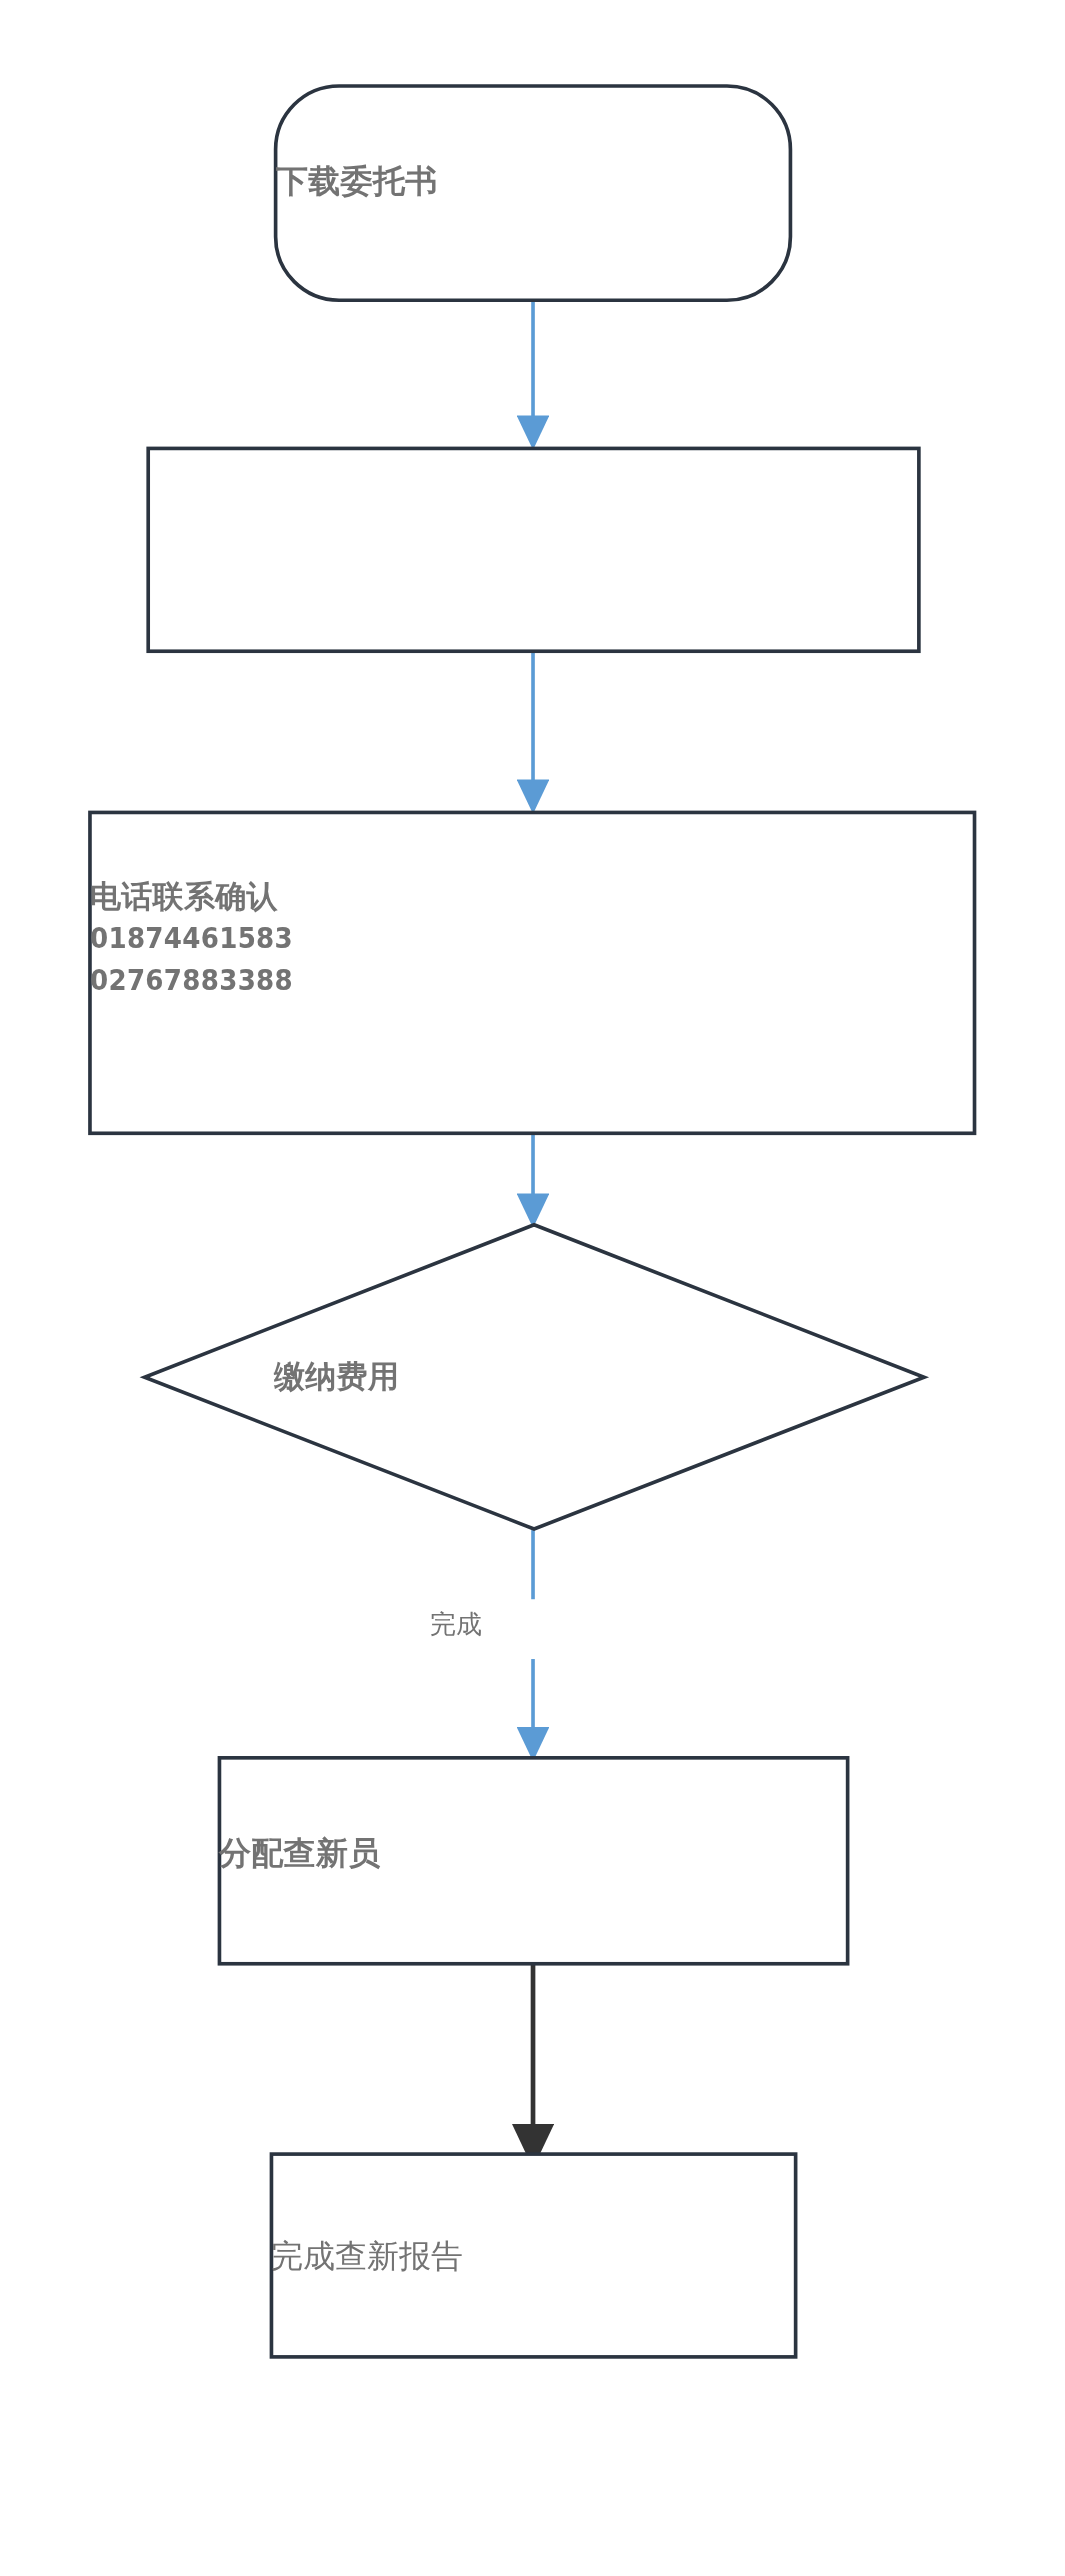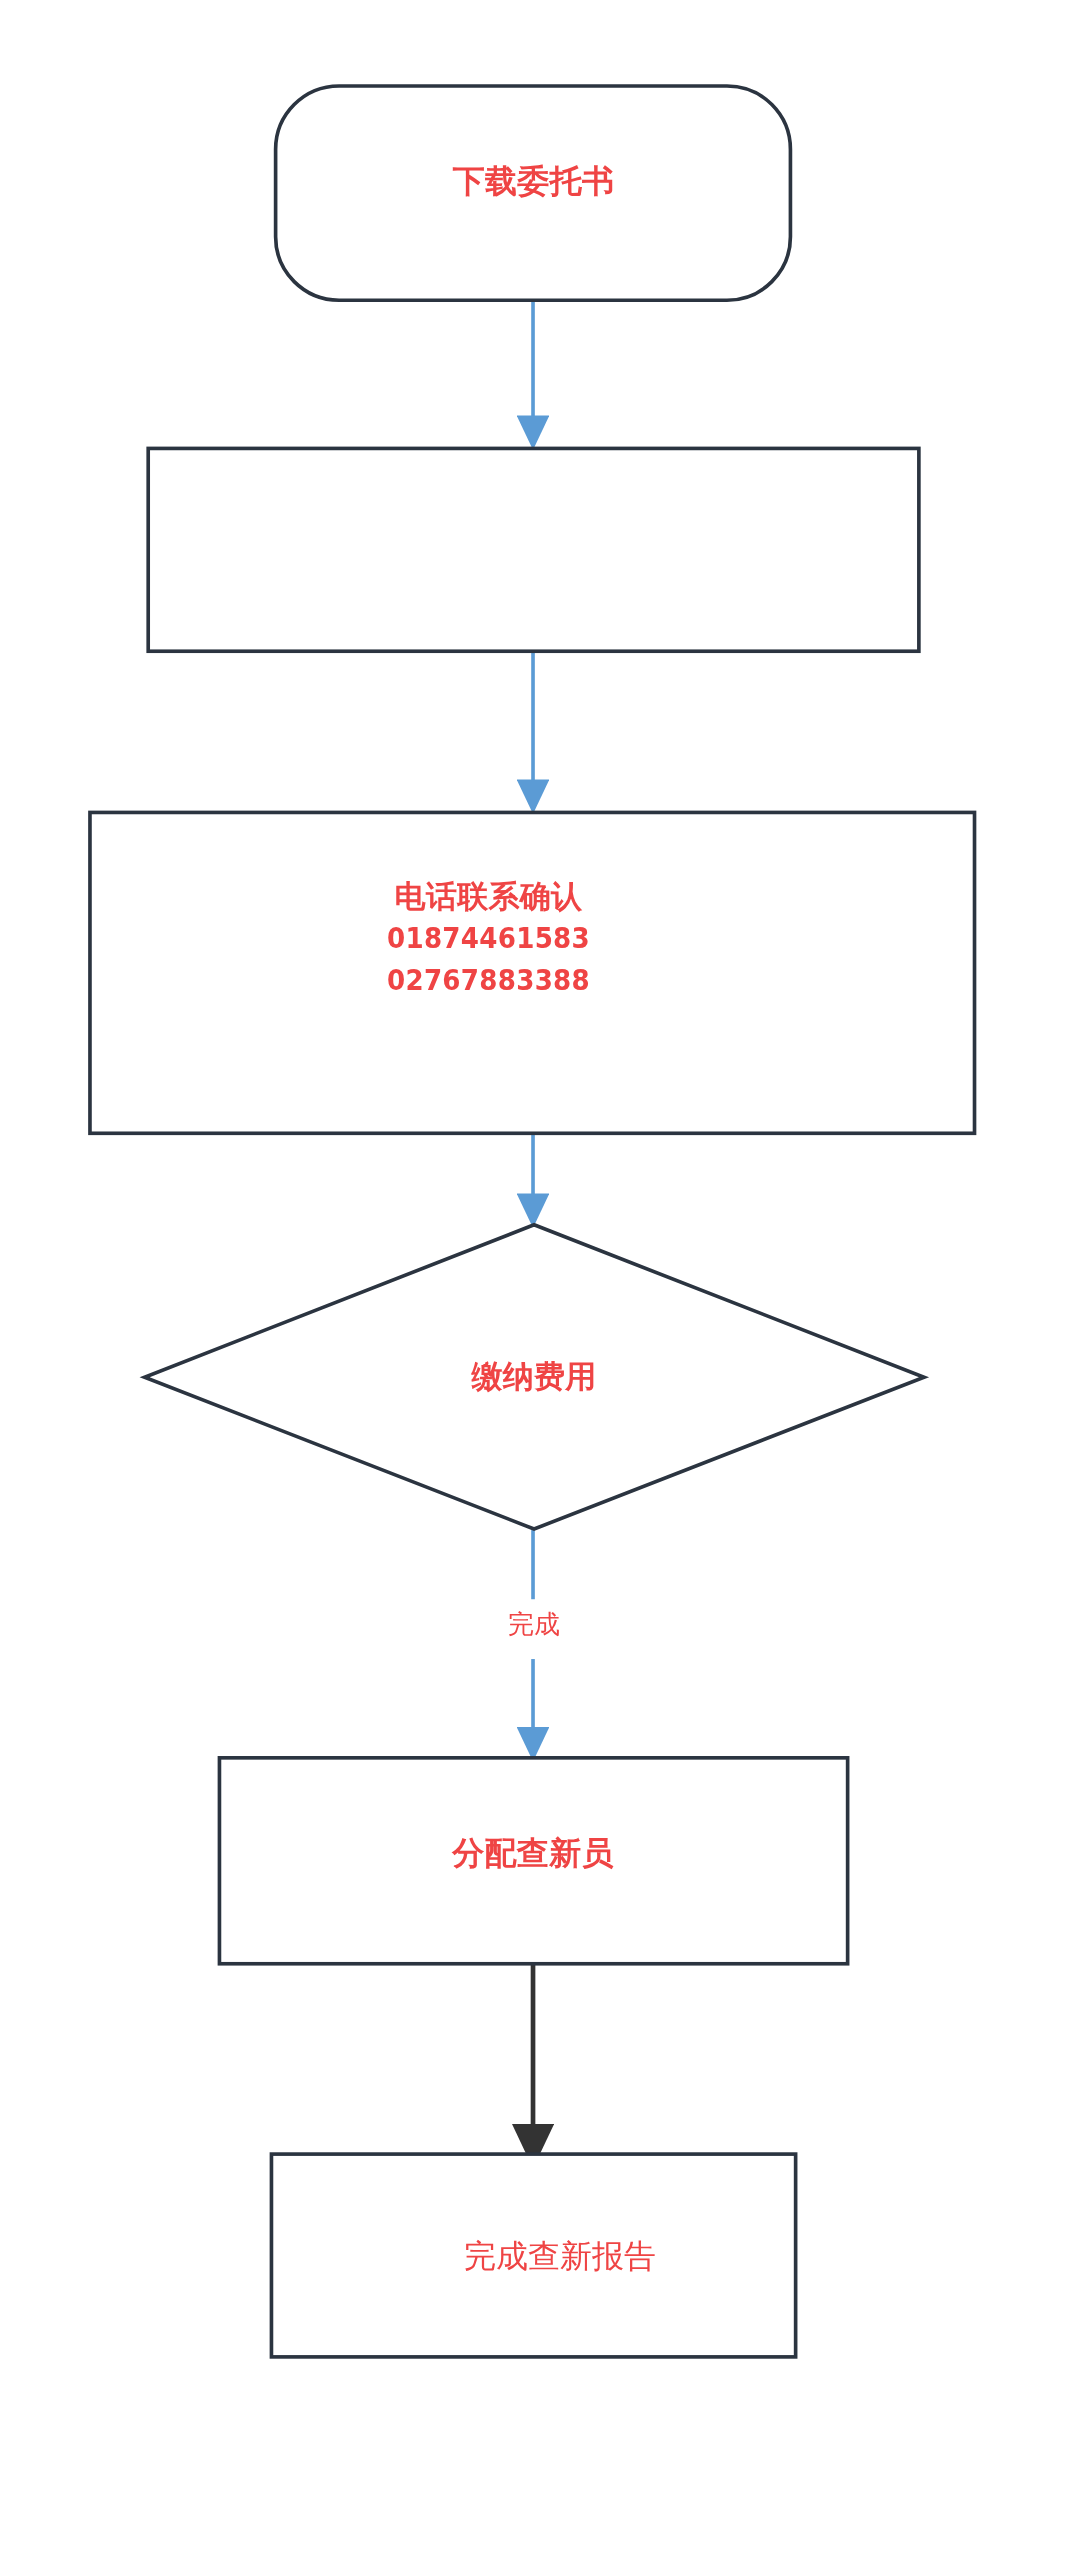--- a/index.html
+++ b/index.html
@@ -33,22 +33,21 @@
   .node-text-layer {
     position: absolute;
     left: 0;
     top: 0;
     width: 1065px;
     height: 2576px;
     pointer-events: none;
   }
   .node-label {
     position: absolute;
-    text-align: center;
-    color: #ef4444;
+    color: #737373;
     line-height: 1.30;
     white-space: pre;
   }
   
   .face-cond {
     font-family: "DejaVu Sans Condensed", "Liberation Sans Narrow", "DejaVu Sans", sans-serif;
     font-weight: 700;
     letter-spacing: 0.3px;
   }
   .face-plain {
@@ -61,21 +60,21 @@
   }
 
   
   #lbl-download   { left: 276px;  top: 161px;  width: 515px;  font-size: 32px; }
   #lbl-email      { left: 148px;  top: 502px;  width: 771px; font-size: 31px; }
   #lbl-email .sub { font-size: 28px; display: block; margin-top: 3.1px; }
   #lbl-phone      { left: 90px;  top: 876px; width: 797px; font-size: 31px; }
   #lbl-phone .sub { font-size: 29px; display: block; margin-top: 4.2px; }
   #lbl-fee        { left: 274px;  top: 1356px; width: 520px; font-size: 31px; }
   #lbl-assign     { left: 219px;  top: 1833px; width: 628px; font-size: 32px; }
-  #lbl-report     { left: 281px;  top: 2236px; width: 524px; font-size: 32px; padding-left: 17px; }
+  #lbl-report     { left: 271px;  top: 2236px; width: 524px; font-size: 32px; }
   #lbl-edge-done  { left: 430px;  top: 1608px; width: 208px;  font-size: 26px; }
 </style>
 </head>
 <body>
 
 <div id="flow-root">
 
   <svg id="flow-svg" viewBox="0 0 2048 4953" xmlns="http://www.w3.org/2000/svg">
 
     <defs>

